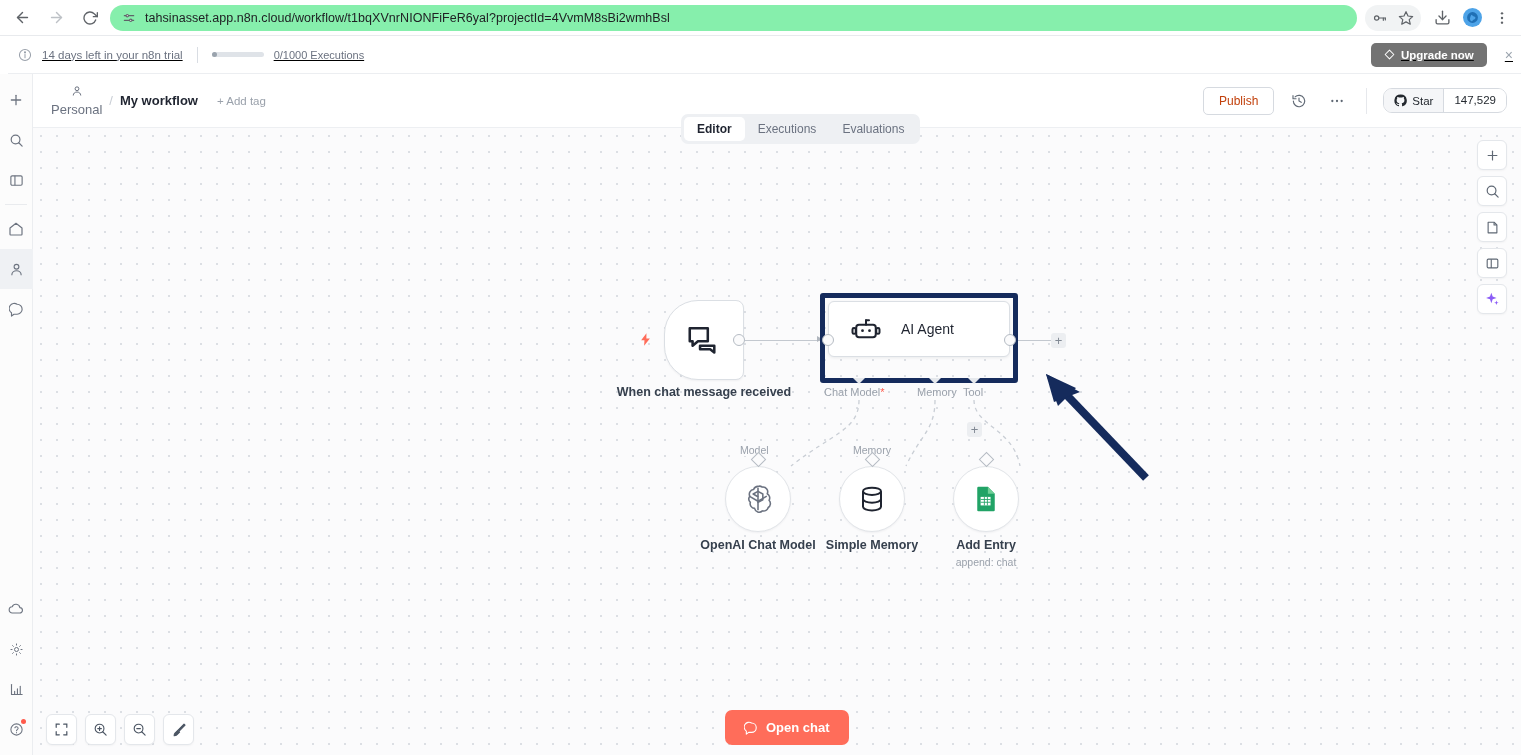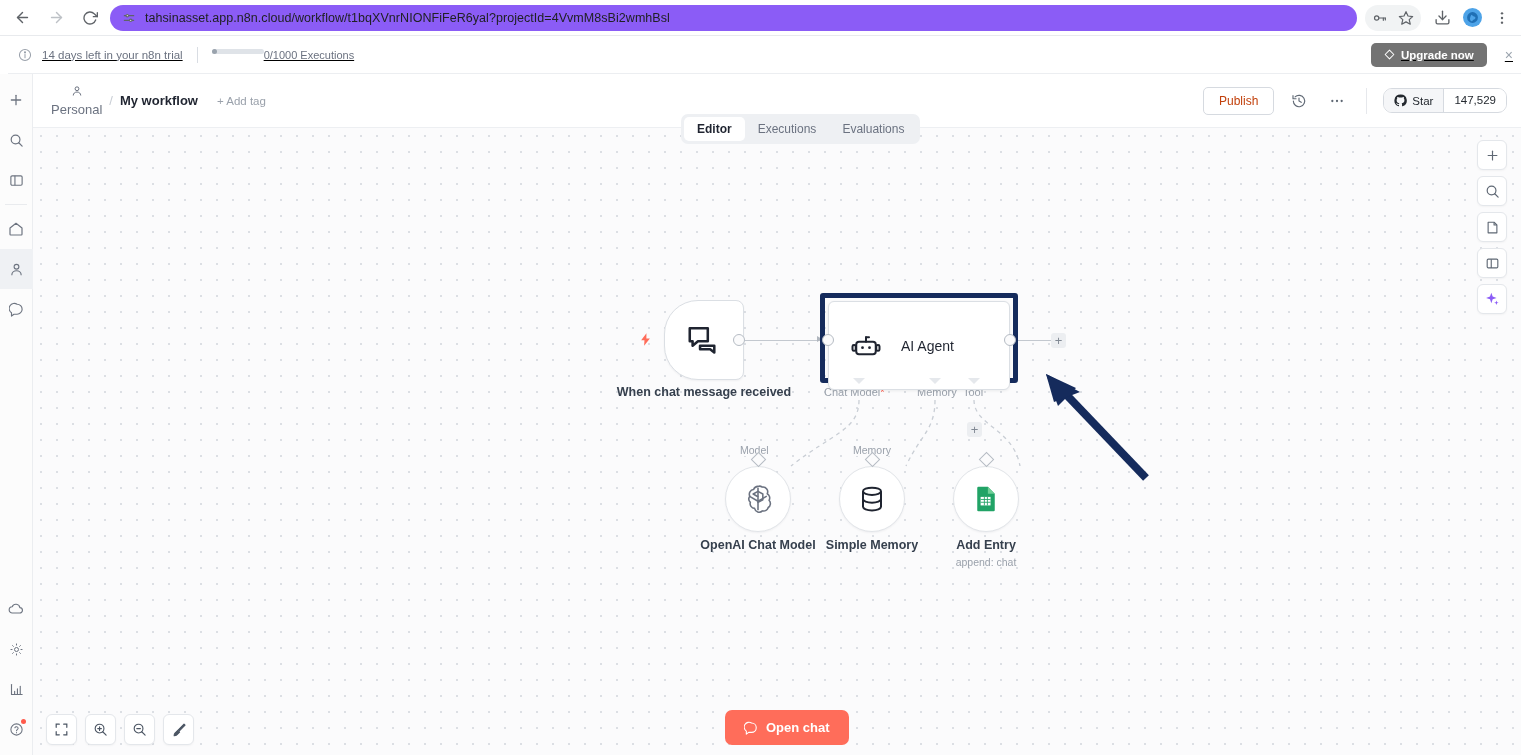--- a/index.html
+++ b/index.html
@@ -23,21 +23,21 @@
     display: flex; align-items: center; justify-content: center;
     border-radius: 50%;
     color: #5f6368;
     flex-shrink: 0;
   }
   .nav-btn.disabled { color: #bdc1c6; }
   #omnibox {
     flex: 1;
     height: 26px;
     margin: 0 8px 0 6px;
-    background: #8b5cf6;
+    background: #86efac;
     border-radius: 14px;
     display: flex; align-items: center;
     padding: 0 12px;
     gap: 9px;
   }
   #omnibox-url {
     font-size: 12.5px;
     color: #202124;
     white-space: nowrap;
     letter-spacing: 0.05px;
@@ -66,21 +66,21 @@
     text-decoration: underline;
   }
   #trial-left { display: flex; align-items: center; gap: 10px; }
   #trial-text {
     font-size: 11.5px; color: #6b7280;
   }
   .banner-divider {
     width: 1px; height: 16px; background: #d9dde3;
     margin: 0 4px;
   }
-  #trial-progress-wrap { display: flex; }
+  #trial-progress-wrap { display: flex; align-items: center; gap: 10px; }
   #trial-progress-track {
     width: 52px; height: 5px;
     background: #dfe3e8; border-radius: 3px;
     position: relative;
   }
   #trial-progress-fill {
     position: absolute; left: 0; top: 0;
     height: 5px; width: 5px;
     background: #9aa3ad; border-radius: 3px;
   }
@@ -216,21 +216,21 @@
     position: absolute; left: 787px; top: 165px;
     width: 198px; height: 90px;
     border: 5px solid #152b5c;
     border-radius: 3px;
     background: transparent;
     z-index: 3;
     cursor: pointer;
   }
   #agent-inner {
     position: absolute; left: 795px; top: 173px;
-    width: 182px; height: 89px;
+    width: 182px; height: 56px;
     background: #fff;
     border: 1px solid #dbdfe4;
     border-radius: 6px;
     display: flex; align-items: center;
     padding-left: 22px; gap: 20px;
     box-shadow: 0 1px 3px rgba(20,25,35,0.07);
     z-index: 4;
   }
   #agent-label { font-size: 14px; color: #1f2430; }
 

